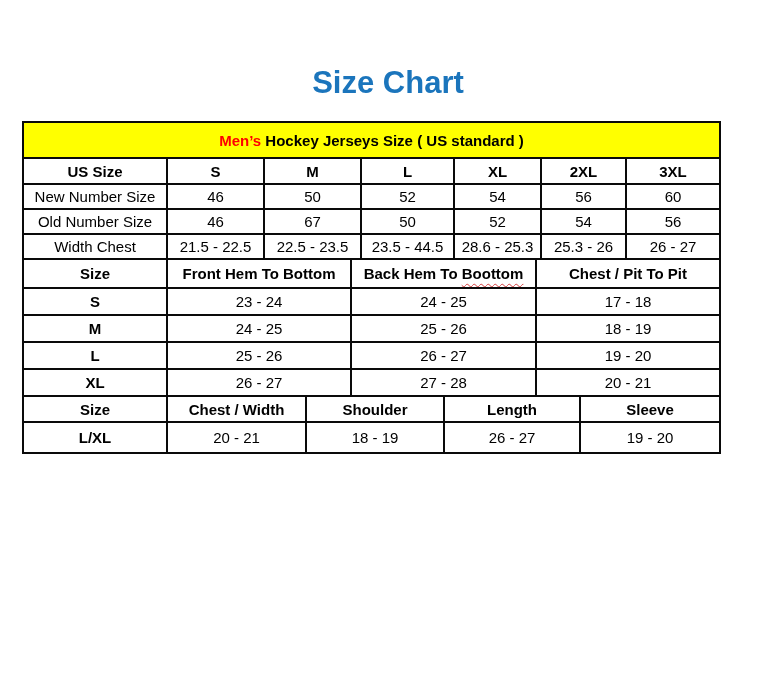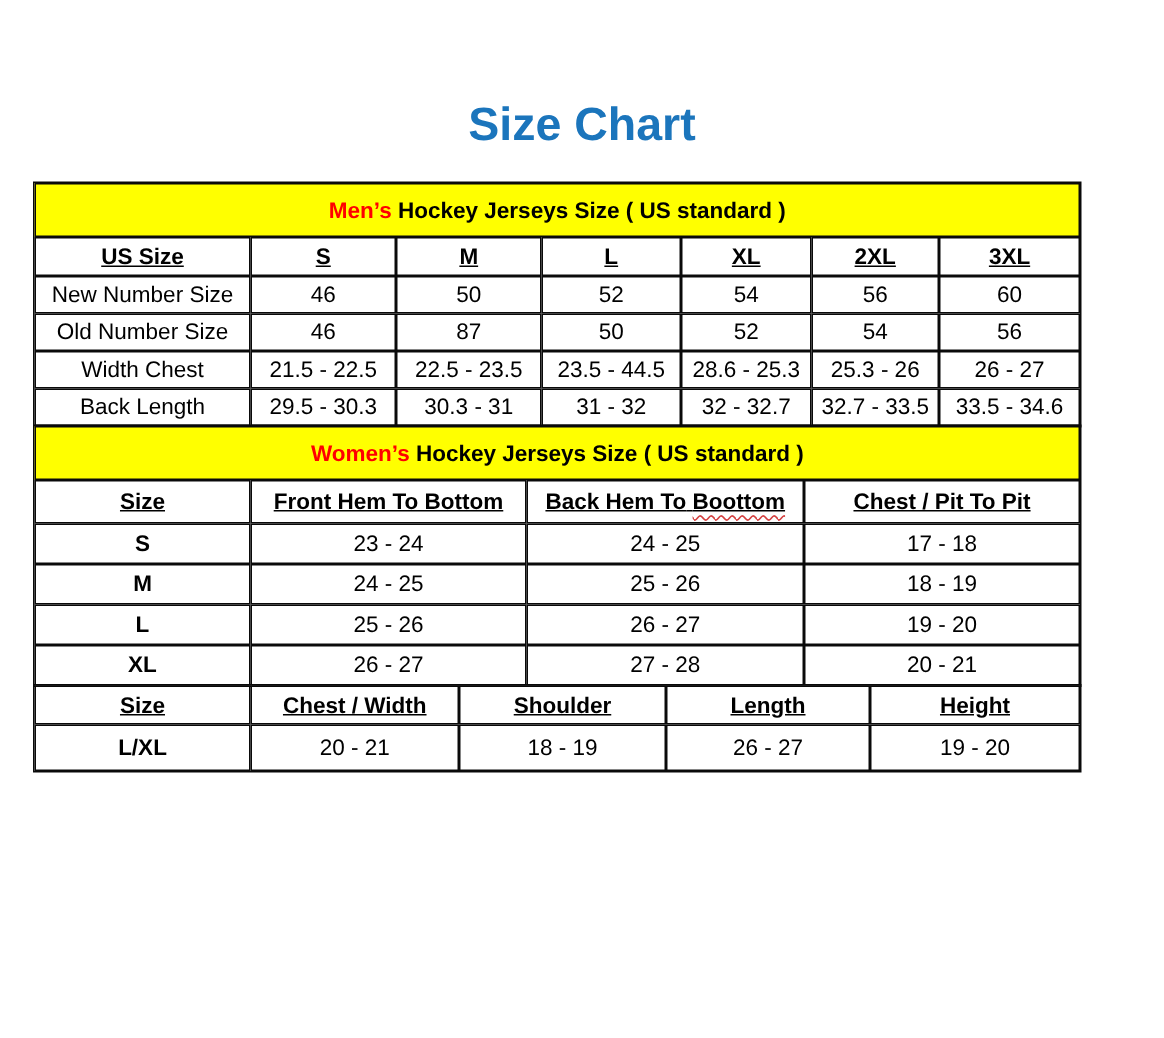--- a/index.html
+++ b/index.html
@@ -52,21 +52,21 @@
   }
 
   .band-cell {
     background: var(--band-yellow);
     font-weight: bold;
     font-size: 17.5px;
     height: 36px;
   }
   .band-cell .hl { color: var(--highlight-red); }
 
-  .r-head th { font-weight: bold; height: 26px; text-decoration: underline; }
+  .r-head th { font-weight: bold; height: 26px; }
   .r-data td { font-weight: normal; height: 25px; }
   td.size-label { font-weight: bold; }
   .womens-t .r-head th { height: 29px; }
   .womens-t .r-data td { height: 27px; }
   .youth-t .band-cell { height: 30px; }
   .youth-t .r-data td { height: 28px; }
   .youth-t .r-last td { height: 31px; }
 
   .squiggle {
     text-decoration: underline;
@@ -116,61 +116,46 @@
           <td>46</td>
           <td>50</td>
           <td>52</td>
           <td>54</td>
           <td>56</td>
           <td>60</td>
         </tr>
         <tr class="r-data">
           <td>Old Number Size</td>
           <td>46</td>
-          <td>87</td>
+          <td>67</td>
           <td>50</td>
           <td>52</td>
           <td>54</td>
           <td>56</td>
         </tr>
         <tr class="r-data">
           <td>Width Chest</td>
           <td>21.5 - 22.5</td>
           <td>22.5 - 23.5</td>
           <td>23.5 - 44.5</td>
           <td>28.6 - 25.3</td>
           <td>25.3 - 26</td>
           <td>26 - 27</td>
-        </tr>
-        <tr class="r-data">
-          <td>Back Length</td>
-          <td>29.5 - 30.3</td>
-          <td>30.3 - 31</td>
-          <td>31 - 32</td>
-          <td>32 - 32.7</td>
-          <td>32.7 - 33.5</td>
-          <td>33.5 - 34.6</td>
         </tr>
       </tbody>
     </table>
 
     <table class="size-table womens-t">
       <colgroup>
         <col style="width:144px">
           <col style="width:184px">
           <col style="width:185px">
           <col style="width:184px">
       </colgroup>
       <tbody>
-        <tr>
-          <td colspan="4" class="band-cell">
-            <span class="hl">Women’s</span>
-            <span>Hockey Jerseys Size ( US standard )</span>
-          </td>
-        </tr>
         <tr class="r-head">
           <th>Size</th>
           <th>Front Hem To Bottom</th>
           <th>
             <span>Back Hem To</span>
             <span class="squiggle">Boottom</span>
           </th>
           <th>Chest / Pit To Pit</th>
         </tr>
         <tr class="r-data">
@@ -207,21 +192,21 @@
           <col style="width:138px">
         <col style="width:136px">
           <col style="width:140px">
       </colgroup>
       <tbody>
         <tr class="r-head">
           <th>Size</th>
           <th>Chest / Width</th>
           <th>Shoulder</th>
           <th>Length</th>
-          <th>Height</th>
+          <th>Sleeve</th>
         </tr>
         <tr class="r-data r-last">
           <td class="size-label">L/XL</td>
           <td>20 - 21</td>
           <td>18 - 19</td>
           <td>26 - 27</td>
           <td>19 - 20</td>
         </tr>
       </tbody>
     </table>

